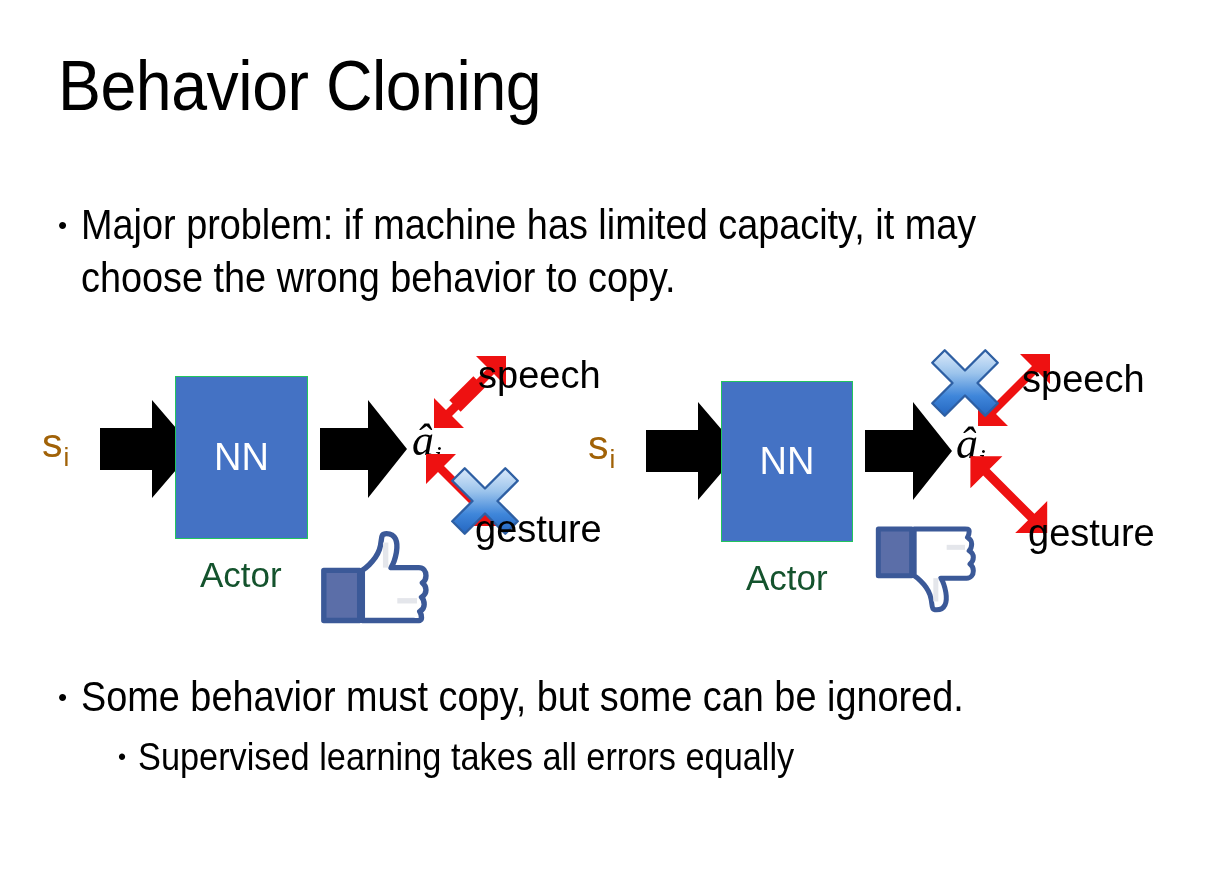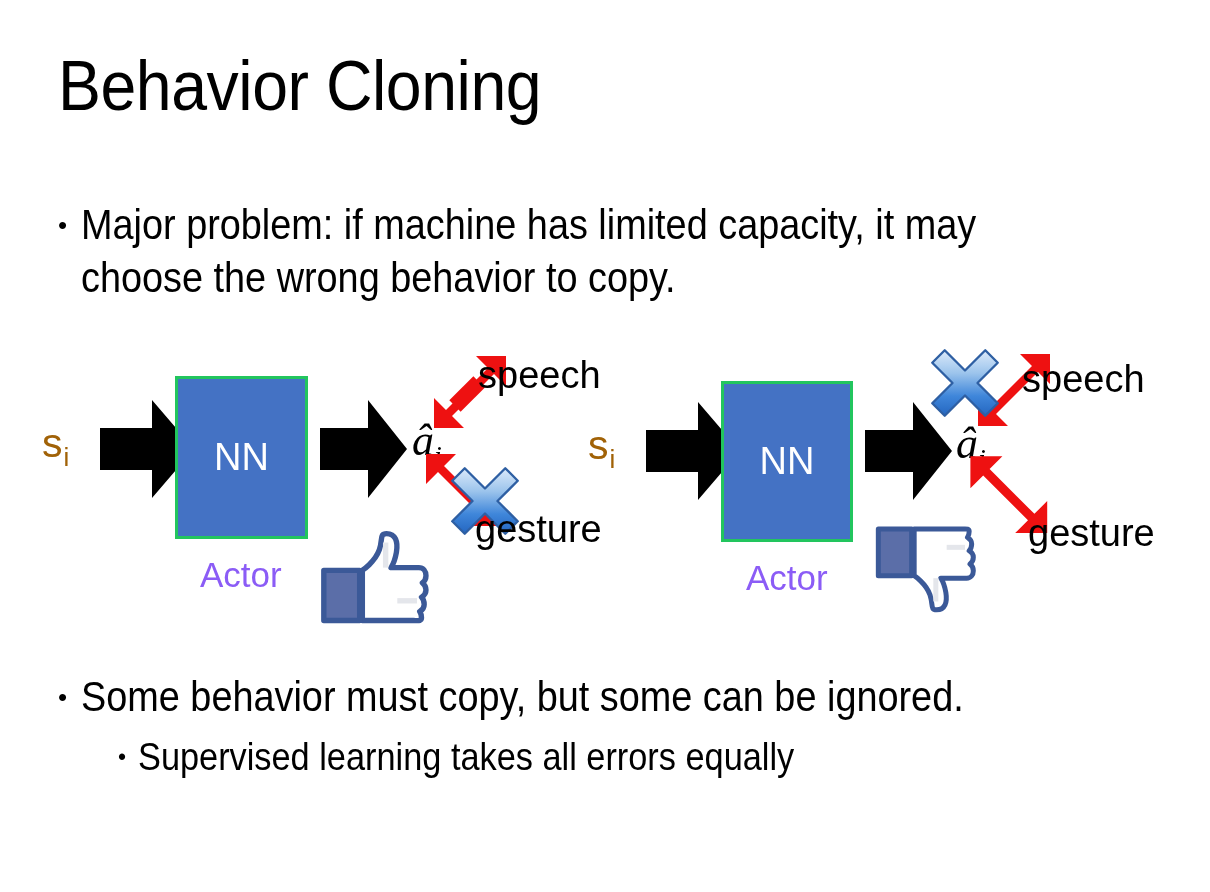--- a/index.html
+++ b/index.html
@@ -102,21 +102,21 @@
     top: 340px;
     width: 560px;
     height: 300px;
   }
   #diagram-left  { left: 20px; }
   #diagram-right { left: 568px; }
 
   .nn-box {
     position: absolute;
     background: #4472C4;
-    border: 3px solid #22c55e;
+    border: 1px solid #22c55e;
     box-sizing: border-box;
     color: #ffffff;
     font-family: "Liberation Sans", sans-serif;
     font-size: 38px;
     font-weight: 400;
     display: flex;
     align-items: center;
     justify-content: center;
   }
 
@@ -143,21 +143,21 @@
   }
   .action-label .sub {
     font-size: 28px;
     vertical-align: sub;
   }
 
   .actor-label {
     position: absolute;
     font-family: "Liberation Sans", sans-serif;
     font-size: 35px;
-    color: #8b5cf6;
+    color: #14532d;
     white-space: nowrap;
   }
 
   .branch-label {
     position: absolute;
     font-family: "Liberation Sans", sans-serif;
     font-size: 38px;
     color: #000000;
     white-space: nowrap;
   }

